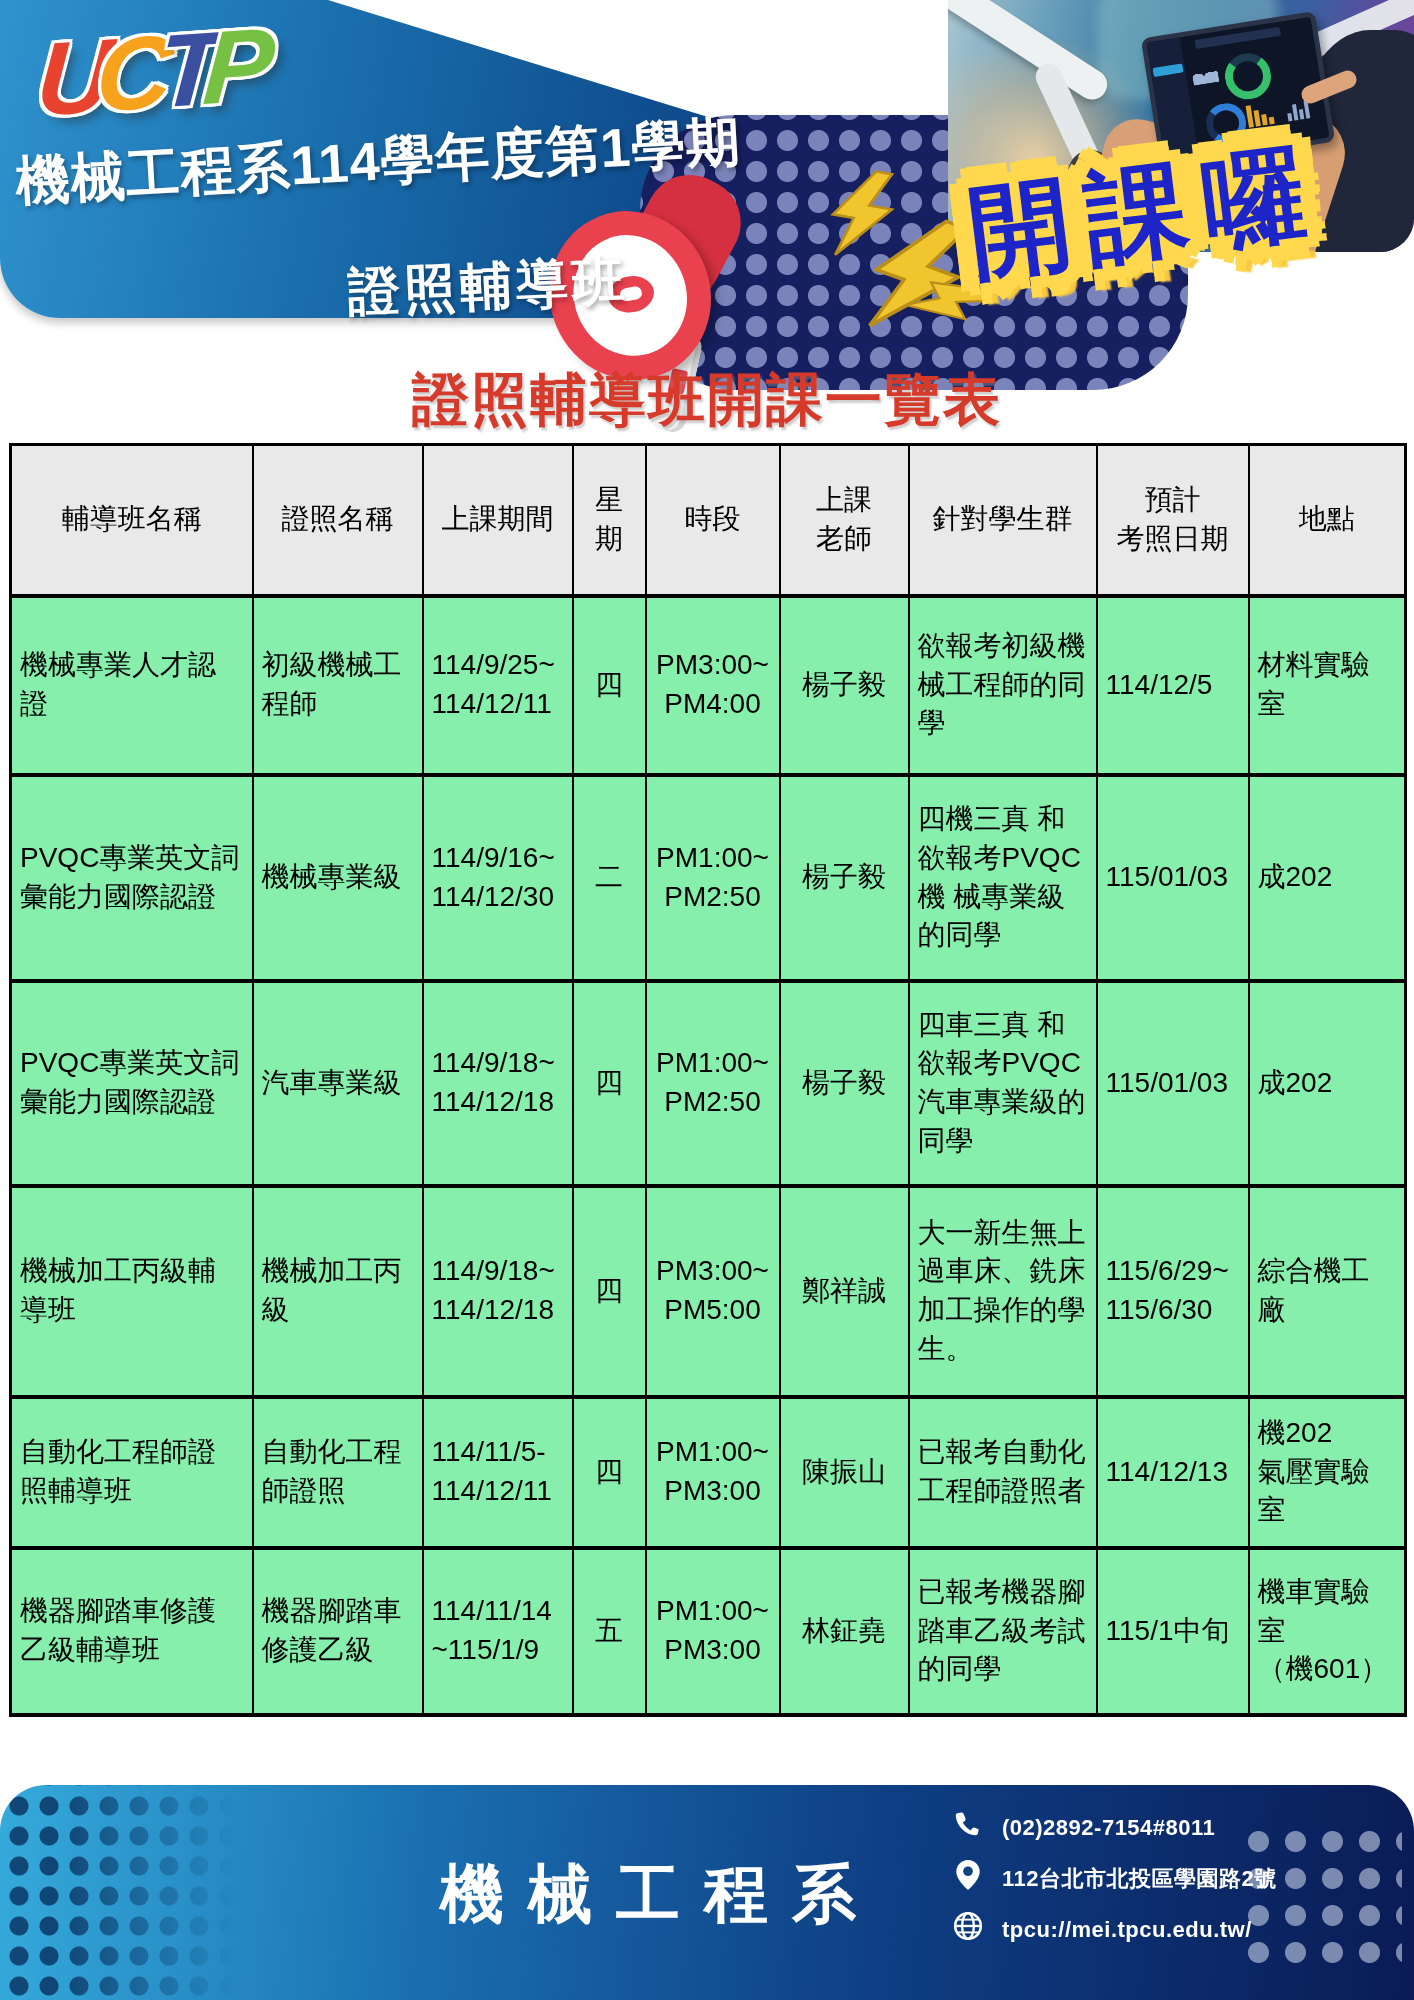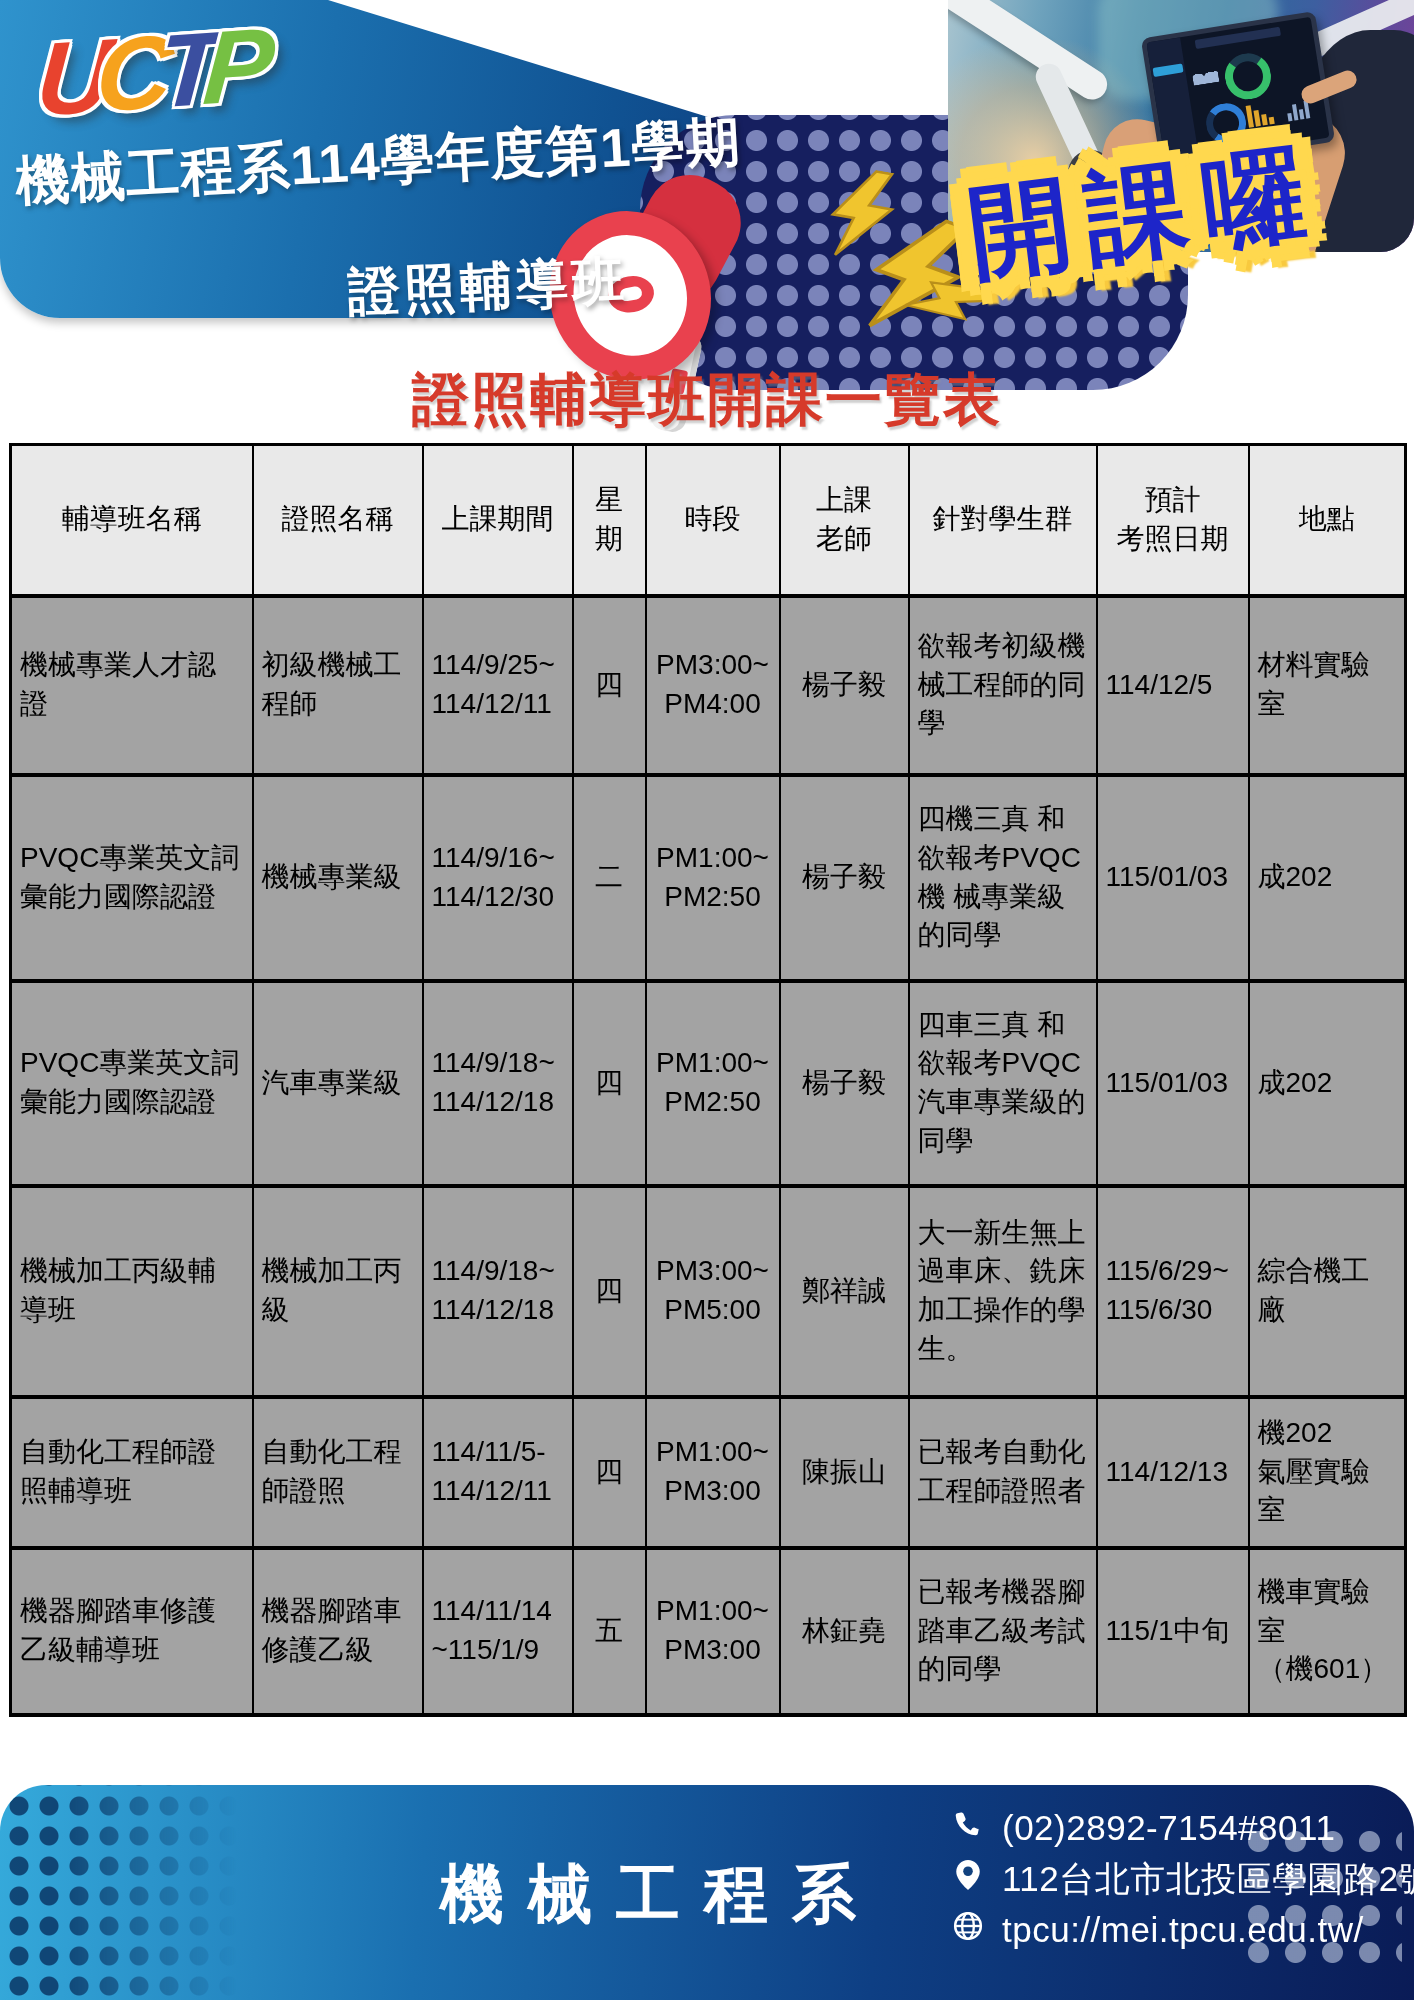--- a/index.html
+++ b/index.html
@@ -100,21 +100,21 @@
   }
   
   .section-title{
     position:absolute;left:0;top:362px;width:100%;text-align:center;
     font-size:57px;font-weight:900;color:#d63a2a;letter-spacing:2px;
     text-shadow:2px 3px 2px rgba(150,150,150,.45);
   }
   
   table.sched{
     position:absolute;left:9px;top:443px;width:1396px;
-    border-collapse:collapse;table-layout:fixed;background:#a3a3a3;
+    border-collapse:collapse;table-layout:fixed;background:#86efac;
     border:3px solid #000;
   }
   .sched th,.sched td{
     border:2px solid #000;vertical-align:middle;color:#000;
     font-size:28px;font-weight:400;line-height:1.38;
     padding:4px 8px;white-space:pre-line;overflow:hidden;
   }
   .sched th{background:#e9e9e9;text-align:center;border-bottom:4px solid #000;}
   .sched tr{border-bottom:4px solid #000;}
   .al{text-align:left;}
@@ -139,21 +139,21 @@
     background-image:radial-gradient(circle,rgba(198,208,230,.6) 10px,transparent 11px);
     background-size:37px 37px;background-position:2px 2px;
   }
   .dept-name{
     position:absolute;left:330px;top:66px;width:660px;text-align:center;
     font-size:64px;font-weight:800;color:#fff;letter-spacing:24px;white-space:nowrap;
   }
   .contact{position:absolute;left:952px;top:16px;width:420px;}
   .contact-row{display:flex;align-items:center;gap:18px;height:46px;margin-bottom:5px;}
   .contact-row .ic{width:32px;height:32px;flex:0 0 32px;}
-  .contact-row .txt{font-size:35px;font-weight:400;color:#fff;letter-spacing:.5px;white-space:nowrap;margin-top:8px;}
+  .contact-row .txt{font-size:22px;font-weight:700;color:#fff;letter-spacing:.5px;white-space:nowrap;margin-top:8px;}
 </style>
 </head>
 <body>
 
 <div class="banner-main"></div>
 <div class="banner-cut"></div>
 <div class="banner-blob"></div>
 
 <div class="photo">
   <div class="ph-bg"></div>

